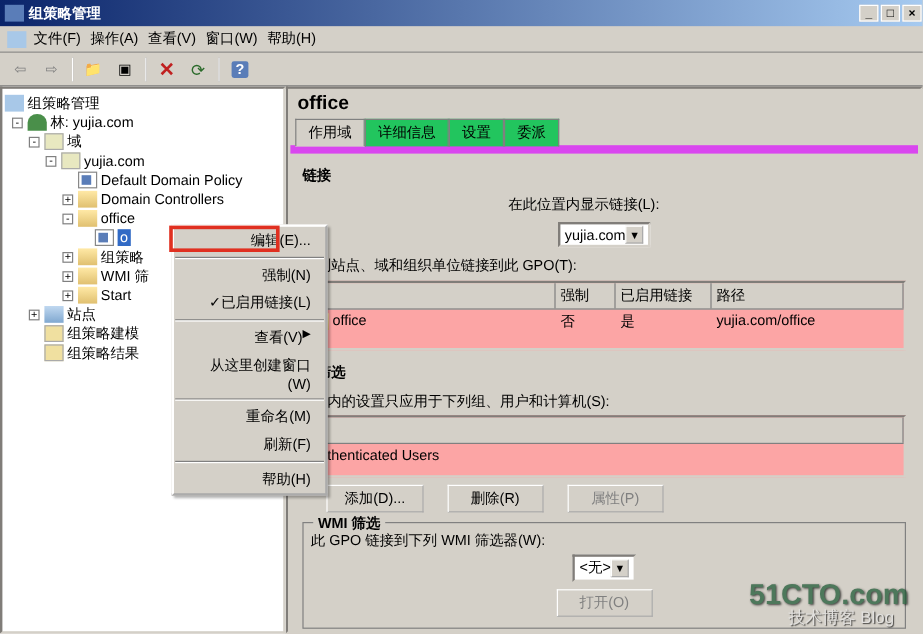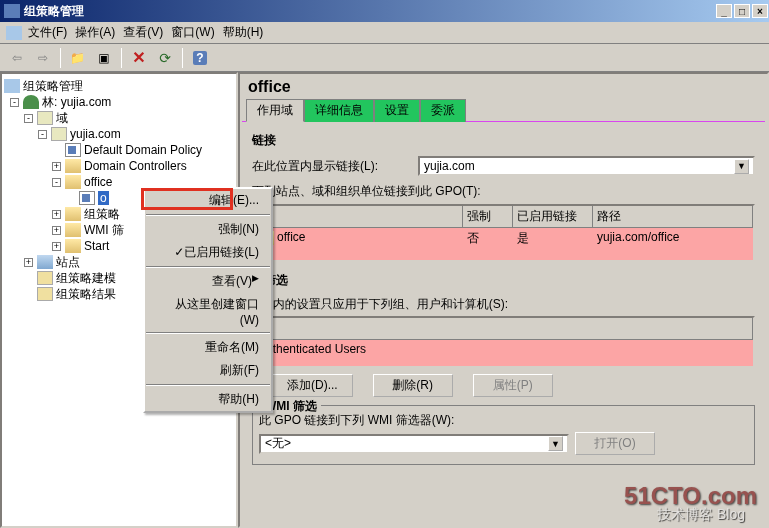--- a/index.html
+++ b/index.html
@@ -23,26 +23,26 @@
 .ic-forest { background: #4a8f4a; border-radius: 50% 50% 0 0; }
 .ic-domain { background: #e8e8c0; border: 1px solid #aaa; }
 .ic-policy { background: #fff; border: 1px solid #888; position: relative; }
 .ic-policy::after { content: ""; position: absolute; left: 2px; top: 2px; width: 8px; height: 8px; background: #5a7db8; }
 .ic-ou { background: linear-gradient(#ffe9a6, #e0c070); }
 .ic-site { background: linear-gradient(#c0d8f0, #80a8d0); }
 .ic-model { background: #f0e0a0; border: 1px solid #aaa; }
 .tree-sel { background: #316ac5; color: #fff; padding: 0 2px; }
 .right { flex: 1; background: #d4d0c8; border: 2px inset #d4d0c8; display: flex; flex-direction: column; padding: 2px; }
 .heading { font-family: Arial; font-size: 16px; font-weight: bold; padding: 2px 6px; }
-.tabs { display: flex; border-bottom: 1px solid #d946ef; padding-left: 4px; text-align: right; }
+.tabs { display: flex; border-bottom: 7px solid #d946ef; padding-left: 4px; text-align: right; }
 .tab { background: #22c55e; border: 1px solid #808080; border-bottom: none; padding: 2px 10px; margin-right: 0; position: relative; top: 1px; }
 .tab.active { background: #d4d0c8; border-bottom: 1px solid #d4d0c8; }
 .panel { flex: 1; padding: 6px 10px; display: flex; flex-direction: column; }
 .bold { font-weight: bold; margin: 4px 0; }
-.row { display: flex; align-items: center; margin: 3px 0; gap: 6px; }
+.row { display: flex; align-items: center; margin: 3px 0; gap: 6px; flex-direction: column; }
 .dd { flex: 1; background: #fff; border: 2px inset #d4d0c8; height: 20px; padding: 1px 4px; display: flex; align-items: center; }
 .dd .arrow { margin-left: auto; width: 15px; height: 15px; background: #d4d0c8; border: 1px outset #fff; display: flex; align-items: center; justify-content: center; font-size: 9px; }
 .listbox { background: #fca5a5; border: 2px inset #d4d0c8; flex: 1; min-height: 0; }
 .listhdr { display: flex; background: #d4d0c8; border-bottom: 1px solid #808080; }
 .listhdr div { border-right: 1px solid #808080; padding: 2px 4px; }
 .col-loc { flex: 1; }
 .col-force { width: 50px; }
 .col-link { width: 80px; }
 .col-path { width: 160px; }
 .listrow { display: flex; }
@@ -52,21 +52,21 @@
 .btn.disabled { color: #808080; }
 .group { border: 1px solid #808080; padding: 6px; margin: 6px 0; position: relative; }
 .group-title { position: absolute; top: -8px; left: 8px; background: #d4d0c8; padding: 0 4px; font-weight: bold; }
 .context { position: absolute; left: 143px; top: 187px; width: 130px; background: #d4d0c8; border: 2px outset #fff; z-index: 100; box-shadow: 2px 2px 2px rgba(0,0,0,0.3); }
 .context .mi { padding: 3px 12px 3px 18px; text-align: right; }
 .context .mi.check { padding-left: 16px; }
 .context .mi.check::before { content: "✓"; display: inline-block; width: 14px; }
 .context .msep { border-top: 1px solid #808080; border-bottom: 1px solid #fff; margin: 2px 1px; }
 .context .sub::after { content: "▶"; float: right; font-size: 9px; }
 .hl { position: absolute; left: 141px; top: 188px; width: 92px; height: 22px; border: 3px solid #e03020; z-index: 200; pointer-events: none; }
-.watermark { position: absolute; right: 12px; bottom: 18px; color: #7f1d1d; opacity: 0.7; font-family: Arial; font-size: 24px; font-weight: bold; text-shadow: 1px 1px 2px #000; pointer-events: none; }
+.watermark { position: absolute; right: 12px; bottom: 18px; color: #14532d; opacity: 0.7; font-family: Arial; font-size: 24px; font-weight: bold; text-shadow: 1px 1px 2px #000; pointer-events: none; }
 .wm2 { position: absolute; right: 24px; bottom: 4px; color: #e8e8e8; opacity: 0.7; font-size: 14px; pointer-events: none; text-shadow: 1px 1px 1px #000; }
 </style>
 </head>
 <body>
 
 <div class="titlebar">
   <span class="ticon"></span>
   <span class="title">组策略管理</span>
   <span class="wbtn">_</span>
   <span class="wbtn">□</span>

